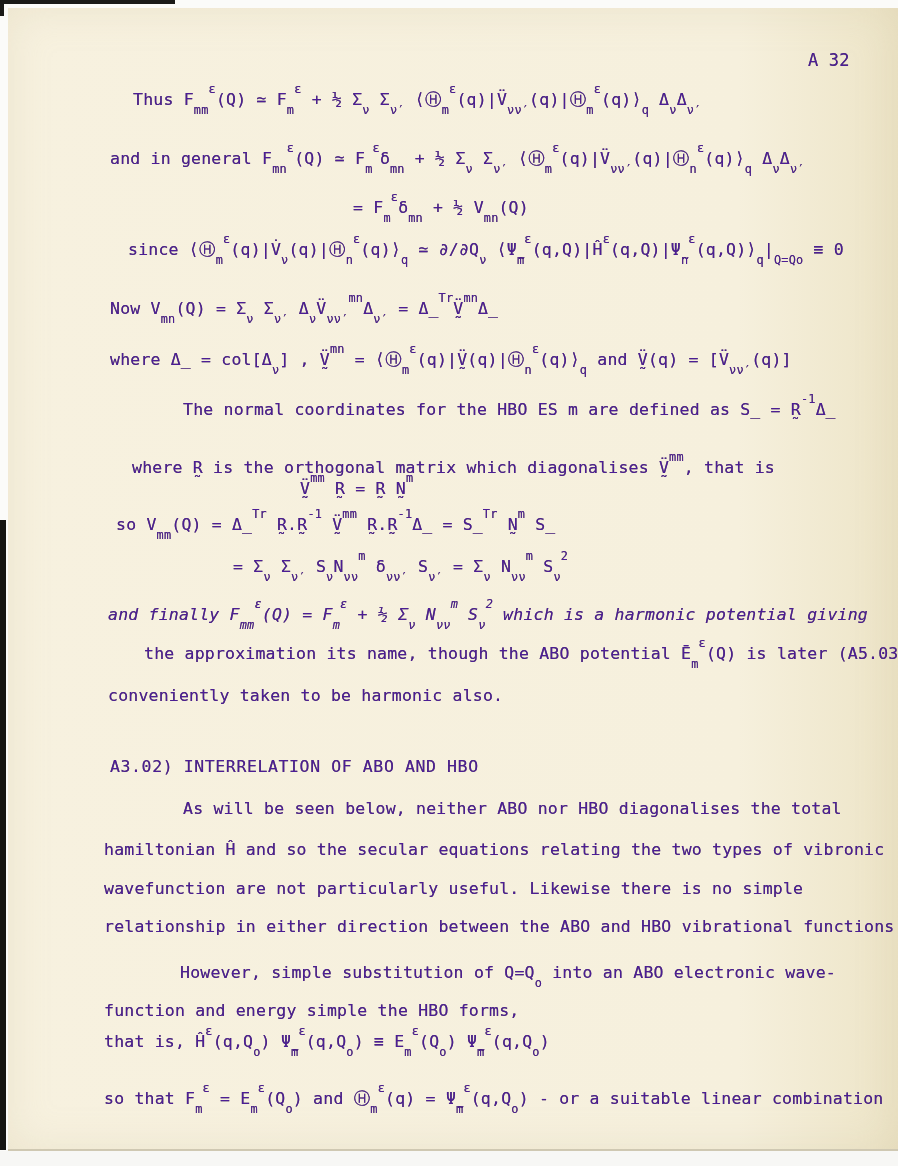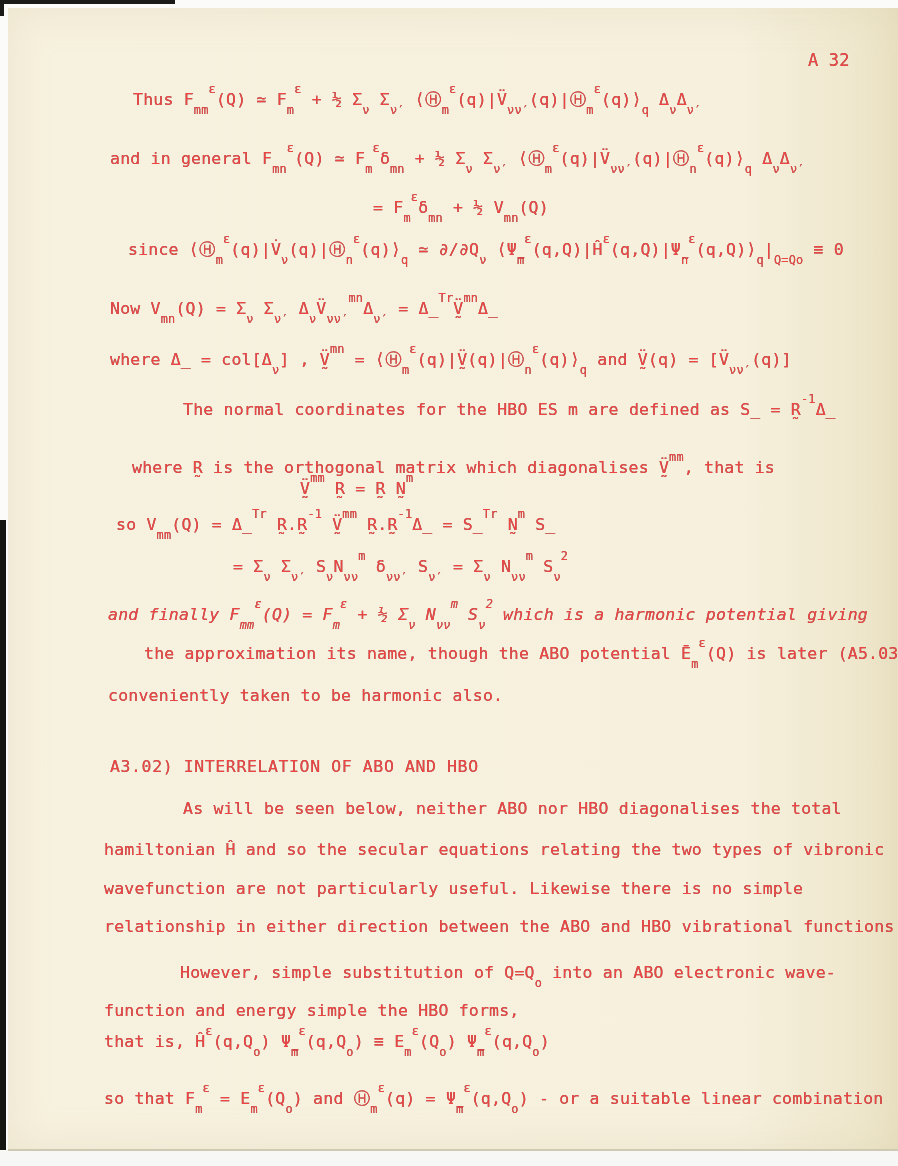--- a/index.html
+++ b/index.html
@@ -17,21 +17,21 @@
     box-shadow:inset 0 0 40px rgba(205,190,150,0.25);
   }
   .edge-top{position:absolute;left:0;top:0;width:175px;height:4px;background:#1a1a18;}
   .edge-left-top{position:absolute;left:0;top:0;width:4px;height:16px;background:#1a1a18;}
   .edge-left-strip{position:absolute;left:0;top:520px;width:6px;height:630px;background:#151512;}
   .edge-bottom-line{position:absolute;left:8px;top:1149px;width:890px;height:2px;background:#cfc8b2;}
   .bottom-band{position:absolute;left:0;top:1151px;width:898px;height:15px;background:#f7f7f5;}
   .ln{
     position:absolute;
     white-space:nowrap;
-    color:#ef4444;
+    color:#4c1d95;
     font-size:16.5px;
     line-height:24px;
     letter-spacing:0.2px;
     text-shadow:0 0 0.6px rgba(53,48,42,0.75);
   }
   .ln sub{font-size:72%;position:relative;top:0.38em;line-height:0;}
   .ln sup{font-size:72%;position:relative;top:-0.45em;line-height:0;}
   .heading{letter-spacing:0.6px;}
   .pageno{font-size:17px;}
 </style>
@@ -42,21 +42,21 @@
 <div class="edge-top"></div>
 <div class="edge-left-top"></div>
 <div class="edge-left-strip"></div>
 <div class="edge-bottom-line"></div>
 <div class="bottom-band"></div>
 
 <div class="ln pageno" style="left:808px;top:48px;">A 32</div>
 
 <div class="ln" style="left:133px;top:88px;">Thus F<sub>mm</sub><sup>ε</sup>(Q) ≃ F<sub>m</sub><sup>ε</sup> + ½ Σ<sub>ν</sub> Σ<sub>ν′</sub> ⟨Ⓗ<sub>m</sub><sup>ε</sup>(q)|V̈<sub>νν′</sub>(q)|Ⓗ<sub>m</sub><sup>ε</sup>(q)⟩<sub>q</sub> Δ<sub>ν</sub>Δ<sub>ν′</sub></div>
 <div class="ln" style="left:110px;top:147px;">and in general F<sub>mn</sub><sup>ε</sup>(Q) ≃ F<sub>m</sub><sup>ε</sup>δ<sub>mn</sub> + ½ Σ<sub>ν</sub> Σ<sub>ν′</sub> ⟨Ⓗ<sub>m</sub><sup>ε</sup>(q)|V̈<sub>νν′</sub>(q)|Ⓗ<sub>n</sub><sup>ε</sup>(q)⟩<sub>q</sub> Δ<sub>ν</sub>Δ<sub>ν′</sub></div>
-<div class="ln" style="left:353px;top:196px;margin-left:20px;">= F<sub>m</sub><sup>ε</sup>δ<sub>mn</sub> + ½ V<sub>mn</sub>(Q)</div>
+<div class="ln" style="left:353px;top:196px;">= F<sub>m</sub><sup>ε</sup>δ<sub>mn</sub> + ½ V<sub>mn</sub>(Q)</div>
 <div class="ln" style="left:128px;top:238px;">since ⟨Ⓗ<sub>m</sub><sup>ε</sup>(q)|V̇<sub>ν</sub>(q)|Ⓗ<sub>n</sub><sup>ε</sup>(q)⟩<sub>q</sub> ≃ ∂/∂Q<sub>ν</sub> ⟨Ψ̰<sub>m</sub><sup>ε</sup>(q,Q)|Ĥ<sup>ε</sup>(q,Q)|Ψ̰<sub>n</sub><sup>ε</sup>(q,Q)⟩<sub>q</sub>|<sub>Q=Qo</sub> ≡ 0</div>
 <div class="ln" style="left:110px;top:297px;">Now V<sub>mn</sub>(Q) = Σ<sub>ν</sub> Σ<sub>ν′</sub> Δ<sub>ν</sub>V̈<sub>νν′</sub><sup>mn</sup>Δ<sub>ν′</sub> = Δ̲<sup>Tr</sup>V̰̈<sup>mn</sup>Δ̲</div>
 <div class="ln" style="left:110px;top:348px;">where Δ̲ = col[Δ<sub>ν</sub>] , V̰̈<sup>mn</sup> = ⟨Ⓗ<sub>m</sub><sup>ε</sup>(q)|V̰̈(q)|Ⓗ<sub>n</sub><sup>ε</sup>(q)⟩<sub>q</sub> and V̰̈(q) = [V̈<sub>νν′</sub>(q)]</div>
 <div class="ln" style="left:183px;top:398px;text-align:center;">The normal coordinates for the HBO ES m are defined as S̲ = R̰<sup>-1</sup>Δ̲</div>
 <div class="ln" style="left:108px;top:456px;margin-left:24px;">where R̰ is the orthogonal matrix which diagonalises V̰̈<sup>mm</sup>, that is</div>
 <div class="ln" style="left:300px;top:477px;">V̰̈<sup>mm</sup> R̰ = R̰ N̰<sup>m</sup></div>
 <div class="ln" style="left:116px;top:513px;">so V<sub>mm</sub>(Q) = Δ̲<sup>Tr</sup> R̰.R̰<sup>-1</sup> V̰̈<sup>mm</sup> R̰.R̰<sup>-1</sup>Δ̲  = S̲<sup>Tr</sup> N̰<sup>m</sup> S̲</div>
 <div class="ln" style="left:233px;top:555px;">= Σ<sub>ν</sub> Σ<sub>ν′</sub> S<sub>ν</sub>N<sub>νν</sub><sup>m</sup> δ<sub>νν′</sub> S<sub>ν′</sub>  =  Σ<sub>ν</sub> N<sub>νν</sub><sup>m</sup> S<sub>ν</sub><sup>2</sup></div>
 <div class="ln" style="left:108px;top:603px;font-style:italic;">and finally F<sub>mm</sub><sup>ε</sup>(Q) = F<sub>m</sub><sup>ε</sup> + ½ Σ<sub>ν</sub> N<sub>νν</sub><sup>m</sup> S<sub>ν</sub><sup>2</sup>  which is a harmonic potential giving</div>
 <div class="ln" style="left:108px;top:642px;margin-left:36px;">the approximation its name, though the ABO potential Ē<sub>m</sub><sup>ε</sup>(Q) is later (A5.03)</div>

